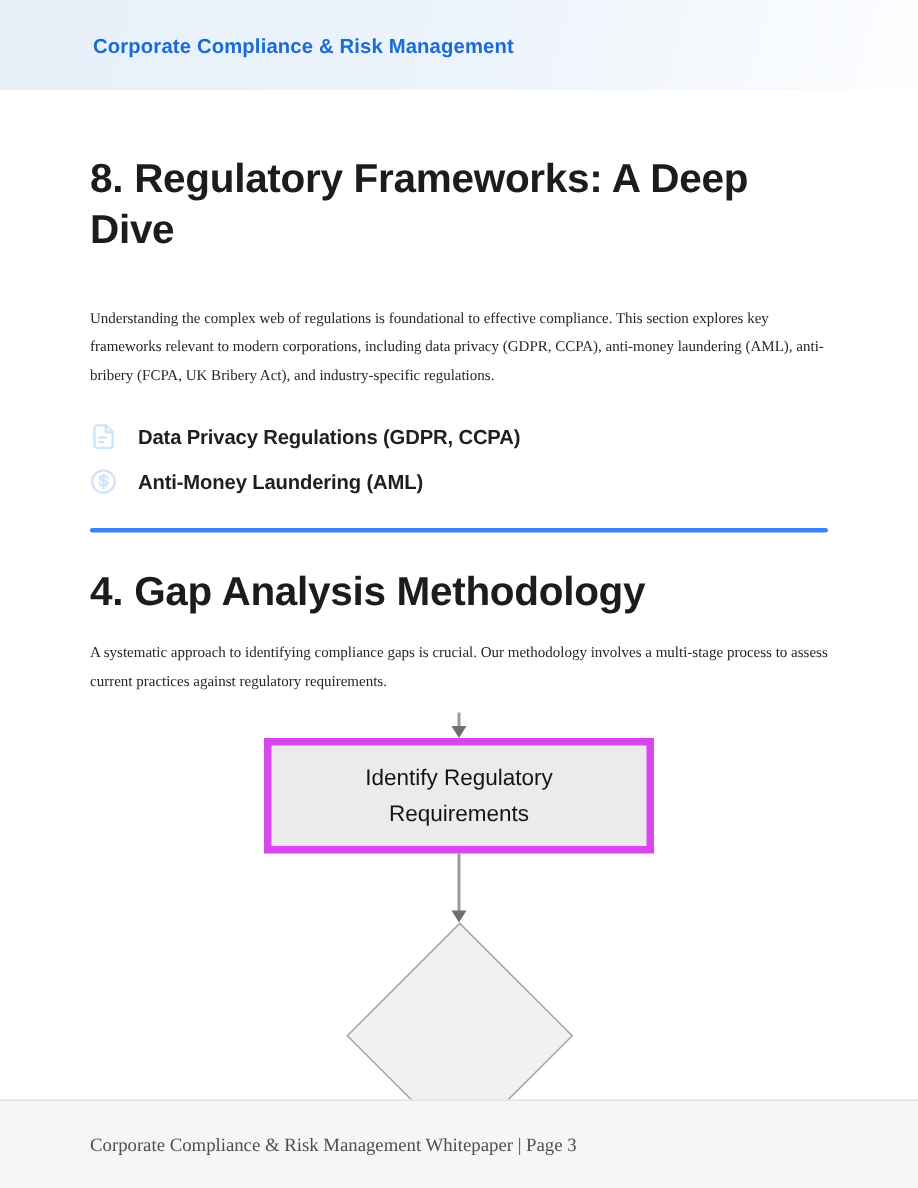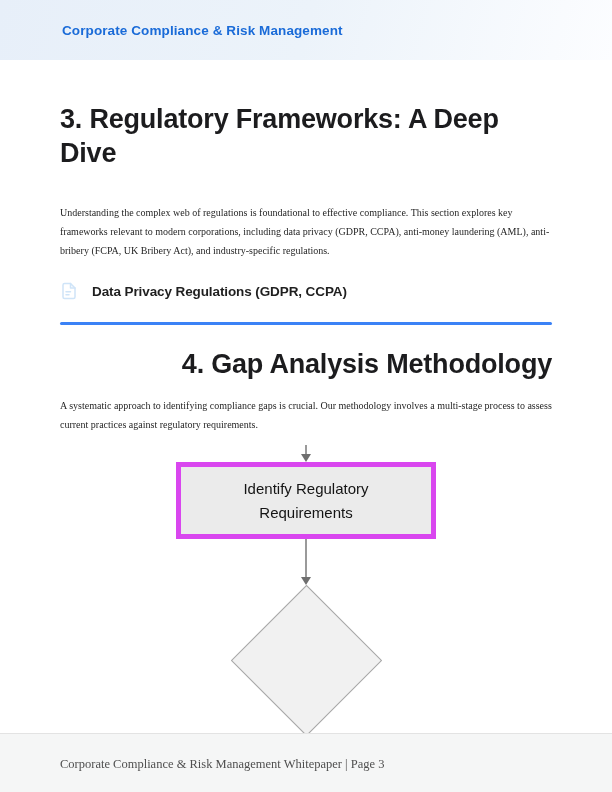--- a/index.html
+++ b/index.html
@@ -33,21 +33,21 @@
   }
   .section-heading {
     font-size: 27px;
     font-weight: 700;
     color: #1c1c1e;
     line-height: 34px;
     letter-spacing: -0.2px;
     margin: 0;
   }
   .heading-1 { margin-top: 42px; }
-  .heading-2 { margin-top: 22px; text-align: right; }
+  .heading-2 { margin-top: 22px; }
   .body-text {
     font-family: "Liberation Serif", serif;
     font-size: 10px;
     line-height: 19px;
     color: #262626;
     margin: 0;
   }
   .body-1 { margin-top: 33px; }
   .body-2 { margin-top: 15px; }
   
@@ -165,35 +165,45 @@
 <body>
 
 <div class="page">
 
   <header class="header">
     <div class="header-title">Corporate Compliance &amp; Risk Management</div>
   </header>
 
   <main class="content">
 
-    <h1 class="section-heading heading-1">3. Regulatory Frameworks: A Deep Dive</h1>
+    <h1 class="section-heading heading-1">8. Regulatory Frameworks: A Deep Dive</h1>
 
     <p class="body-text body-1">Understanding the complex web of regulations is foundational to effective compliance. This section explores key frameworks relevant to modern corporations, including data privacy (GDPR, CCPA), anti-money laundering (AML), anti-bribery (FCPA, UK Bribery Act), and industry-specific regulations.</p>
 
     <ul class="framework-list">
       <li>
         <span class="list-icon">
           <svg viewBox="0 0 24 24" aria-hidden="true">
             <path d="M14 2H6a2 2 0 0 0-2 2v16a2 2 0 0 0 2 2h12a2 2 0 0 0 2-2V8z"></path>
             <polyline points="14 2 14 8 20 8"></polyline>
             <line x1="8" y1="13" x2="14" y2="13"></line>
             <line x1="8" y1="17" x2="12" y2="17"></line>
           </svg>
         </span>
         <span class="list-label">Data Privacy Regulations (GDPR, CCPA)</span>
+      </li>
+      <li>
+        <span class="list-icon">
+          <svg viewBox="0 0 24 24" aria-hidden="true">
+            <circle cx="12" cy="12" r="10"></circle>
+            <path d="M12 6v12"></path>
+            <path d="M15.5 9.2c0-1.2-1.6-2-3.5-2s-3.5.8-3.5 2 1.2 1.7 3.5 2.1c2.3.4 3.5 1 3.5 2.2s-1.6 2-3.5 2-3.5-.8-3.5-2"></path>
+          </svg>
+        </span>
+        <span class="list-label">Anti-Money Laundering (AML)</span>
       </li>
     </ul>
 
     <div class="divider"></div>
 
     <h1 class="section-heading heading-2">4. Gap Analysis Methodology</h1>
 
     <p class="body-text body-2">A systematic approach to identifying compliance gaps is crucial. Our methodology involves a multi-stage process to assess current practices against regulatory requirements.</p>
 
     <div class="flowchart">

